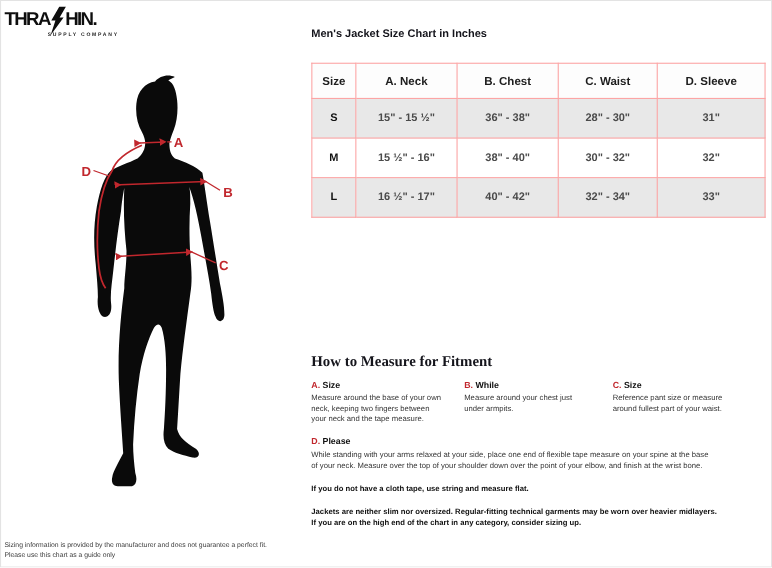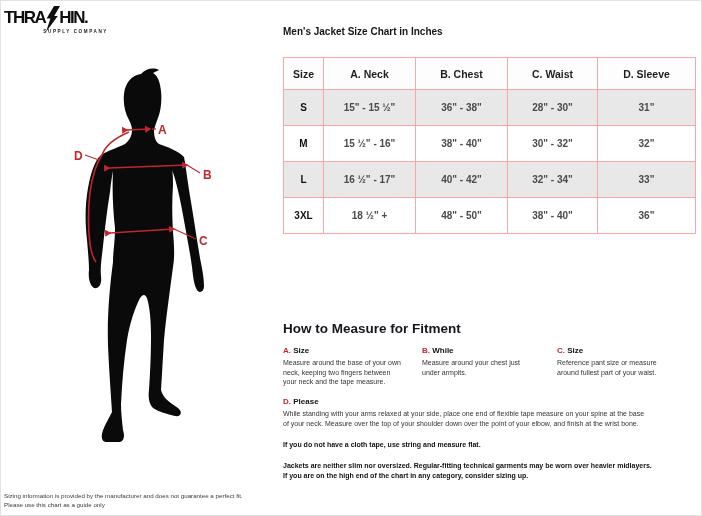--- a/index.html
+++ b/index.html
@@ -24,21 +24,21 @@
   table.size th, table.size td{
     border:1px solid #fca5a5; text-align:center; vertical-align:middle; padding:0;
   }
   table.size thead th{height:31px; font-size:10.5px; font-weight:bold; color:#1d1d1d; background:#fdfdfd;}
   table.size tbody tr{height:36px;}
   table.size tbody tr:nth-child(odd){background:#e8e8e8;}
   table.size tbody tr:nth-child(even){background:#ffffff;}
   table.size tbody th{font-size:10px; font-weight:bold; color:#111;}
   table.size tbody td{font-size:10px; font-weight:bold; color:#4a4a4a;}
   
-  .h2{position:absolute; left:283px; top:321px; font-size:13.5px; font-weight:bold; color:#15151c;}
+  .h2{position:absolute; left:283px; top:321px; font-size:13.5px; font-weight:bold; color:#15151c;font-family:Liberation Serif, serif;}
   .mcol{position:absolute; top:346px; width:138px;}
   .mcol-a{left:283px;} .mcol-b{left:422px;} .mcol-c{left:557px;}
   .mhead{font-size:8px; font-weight:bold; color:#111; margin-bottom:3px;}
   .mletter{color:#c1272d;}
   .mtext{font-size:7px; line-height:1.38; color:#333; white-space:pre-line;}
   .sleeve-sec{position:absolute; left:283px; top:397px; width:415px;}
   .note{position:absolute; left:283px; width:415px; font-size:7px; font-weight:bold;
     color:#111; line-height:1.4; white-space:pre-line;}
   .note1{top:440px;} .note2{top:461px;}
   
@@ -143,27 +143,20 @@
             <td>30" - 32"</td>
             <td>32"</td>
           </tr>
           <tr>
             <th>L</th>
             <td>16 ½" - 17"</td>
             <td>40" - 42"</td>
             <td>32" - 34"</td>
             <td>33"</td>
           </tr>
-          <tr>
-            <th>3XL</th>
-            <td>18 ½" +</td>
-            <td>48" - 50"</td>
-            <td>38" - 40"</td>
-            <td>36"</td>
-          </tr>
         </tbody>
     </table>
   </div>
 
   <div class="h2">How to Measure for Fitment</div>
 
   <div class="mcol mcol-a">
     <div class="mhead">
       <span class="mletter">A.</span>
       <span>Size</span>

